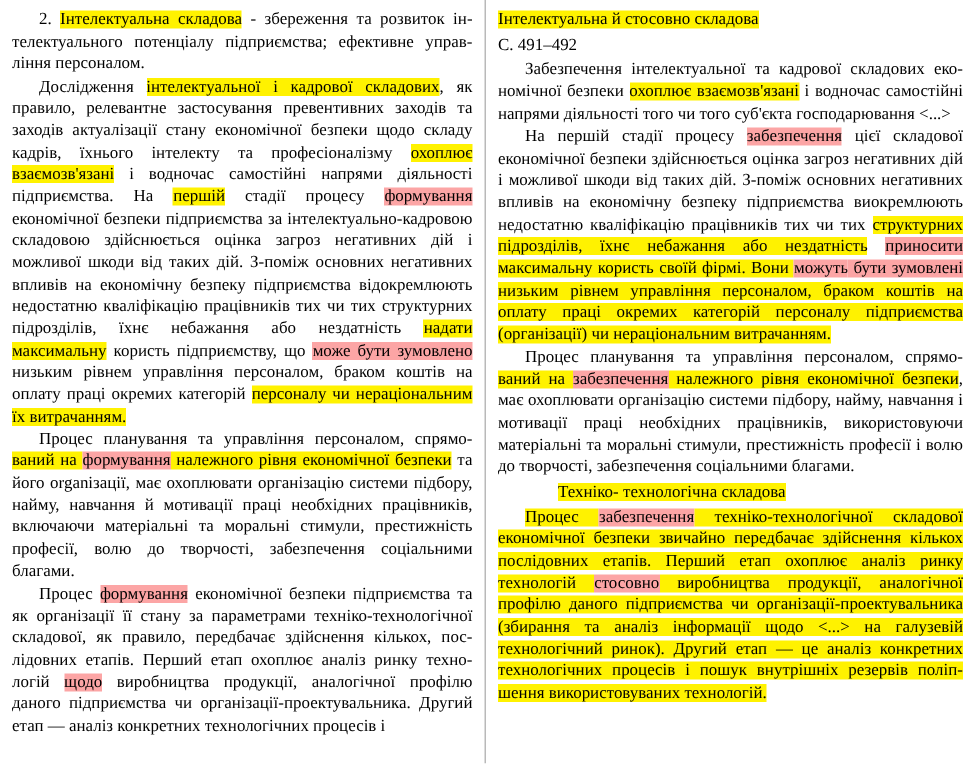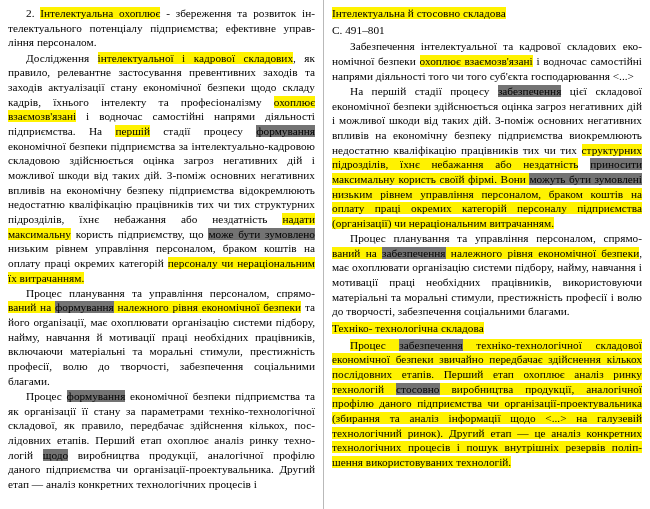--- a/index.html
+++ b/index.html
@@ -37,48 +37,48 @@
     width: 326px;
   }
   p {
     margin: 0 0 0.5px 0;
     text-indent: 18px;
   }
   .hl-y {
     background: #fff200;
   }
   .hl-c {
-    background: #737373;
+    background: #fca5a5;
   }
   .heading {
     font-weight: normal;
     text-indent: 0;
     margin: 0 0 2px 0;
   }
   .pgref {
     text-indent: 0;
     margin: 0 0 2px 0;
   }
-  .sp { margin-top: 2px; }
+  .sp { margin-top: 2px; margin-left: 40px; }
 </style>
 </head>
 <body>
 
 <div class="page">
 
   <div class="col col-left" id="left-col">
-      <p><span>2. </span><span class="hl-y">Інтелектуальна охоплює</span><span> - збереження та розвиток ін­телектуального потенціалу підприємства; ефективне управ­ління персоналом.</span></p>
+      <p><span>2. </span><span class="hl-y">Інтелектуальна складова</span><span> - збереження та розвиток ін­телектуального потенціалу підприємства; ефективне управ­ління персоналом.</span></p>
       <p><span>Дослідження </span><span class="hl-y">інтелектуальної і кадрової складових</span><span>, як правило, релевантне застосування превентивних заходів та заходів актуалізації стану економічної безпеки щодо складу кадрів, їхнього інтелекту та професіоналізму </span><span class="hl-y">охоплює взаємозв'язані</span><span> і водночас самостійні напрями діяльності підприємства. На </span><span class="hl-y">першій</span><span> стадії процесу </span><span class="hl-c">формування</span><span> економічної безпеки підприємства за інтелектуально-кадровою складовою здій­снюється оцінка загроз негативних дій і можливої шкоди від таких дій. З-поміж основних негативних впливів на еко­номічну безпеку підприємства відокремлюють недостатню кваліфікацію працівників тих чи тих структурних підрозді­лів, їхнє небажання або нездатність </span><span class="hl-y">надати максимальну</span><span> користь підприємству, що </span><span class="hl-c">може бути зумовлено</span><span> низьким рівнем управління персоналом, браком коштів на оплату праці окремих категорій </span><span class="hl-y">персоналу чи нераціональним їх витрачанням.</span></p>
       <p><span>Процес планування та управління персоналом, спрямо­</span><span class="hl-y">ваний на </span><span class="hl-c">формування</span><span class="hl-y"> належного рівня економічної безпеки</span><span> та його organізації, має охоплювати організацію системи підбору, найму, навчання й мотивації праці необхідних пра­цівників, включаючи матеріальні та моральні стимули, пре­стижність професії, волю до творчості, забезпечення соці­альними благами.</span></p>
       <p><span>Процес </span><span class="hl-c">формування</span><span> економічної безпеки підприємства та як організації її стану за параметрами техніко-технологічної складової, як правило, передбачає здійснення кількох, пос­лідовних етапів. Перший етап охоплює аналіз ринку техно­логій </span><span class="hl-c">щодо</span><span> виробництва продукції, аналогічної профілю даного підприємства чи організації-проектувальника. Дру­гий етап — аналіз конкретних технологічних процесів і </span></p>
     </div>
 
   <div class="col col-right" id="right-col">
     <p class="heading"><span class="hl-y">Інтелектуальна й стосовно складова</span></p>
-    <p class="pgref">С. 491–801</p>
+    <p class="pgref">С. 491–492</p>
     <div id="right-body">
         <p><span>Забезпечення інтелектуальної та кадрової складових еко­номічної безпеки </span><span class="hl-y">охоплює взаємозв'язані</span><span> і водночас само­стійні напрями діяльності того чи того суб'єкта господарю­вання &lt;...&gt;</span></p>
         <p><span>На першій стадії процесу </span><span class="hl-c">забезпечення</span><span> цієї складової економічної безпеки здійснюється оцінка загроз негативних дій і можливої шкоди від таких дій. З-поміж основних нега­тивних впливів на економічну безпеку підприємства виок­ремлюють недостатню кваліфікацію працівників тих чи тих </span><span class="hl-y">структурних підрозділів, їхнє небажання або нездатність</span><span> </span><span class="hl-c">приносити</span><span class="hl-y"> максимальну користь своїй фірмі. Вони </span><span class="hl-c">можуть</span><span class="hl-c"> бути зумовлені</span><span class="hl-y"> низьким рівнем управління персоналом, браком коштів на оплату праці окремих категорій персоналу підприємства (організації) чи нераціональним витрачанням.</span></p>
         <p><span>Процес планування та управління персоналом, спрямо­</span><span class="hl-y">ваний на </span><span class="hl-c">забезпечення</span><span class="hl-y"> належного рівня економічної безпеки</span><span>, має охоплювати організацію системи підбору, найму, навчання і мотивації праці необхідних працівників, вико­ристовуючи матеріальні та моральні стимули, престижність про­фесії і волю до творчості, забезпечення соціальними благами.</span></p>
         <p class="heading sp"><span class="hl-y">Техніко- технологічна складова</span></p>
         <p><span class="hl-y">Процес </span><span class="hl-c">забезпечення</span><span class="hl-y"> техніко-технологічної складової економічної безпеки звичайно передбачає здійснення кіль­кох послідовних етапів. </span><span class="hl-y">Перший етап охоплює аналіз ринку технологій </span><span class="hl-c">стосовно</span><span class="hl-y"> виробництва продукції, аналогічної профілю даного підприємства чи організації-проектувальни­ка (збирання та аналіз інформації щодо &lt;...&gt; на галузевій технологічний ринок). Другий етап — це аналіз конкретних технологічних процесів і пошук внутрішніх резервів поліп­шення використовуваних технологій.</span></p>
       </div>
   </div>
 
 </div>

